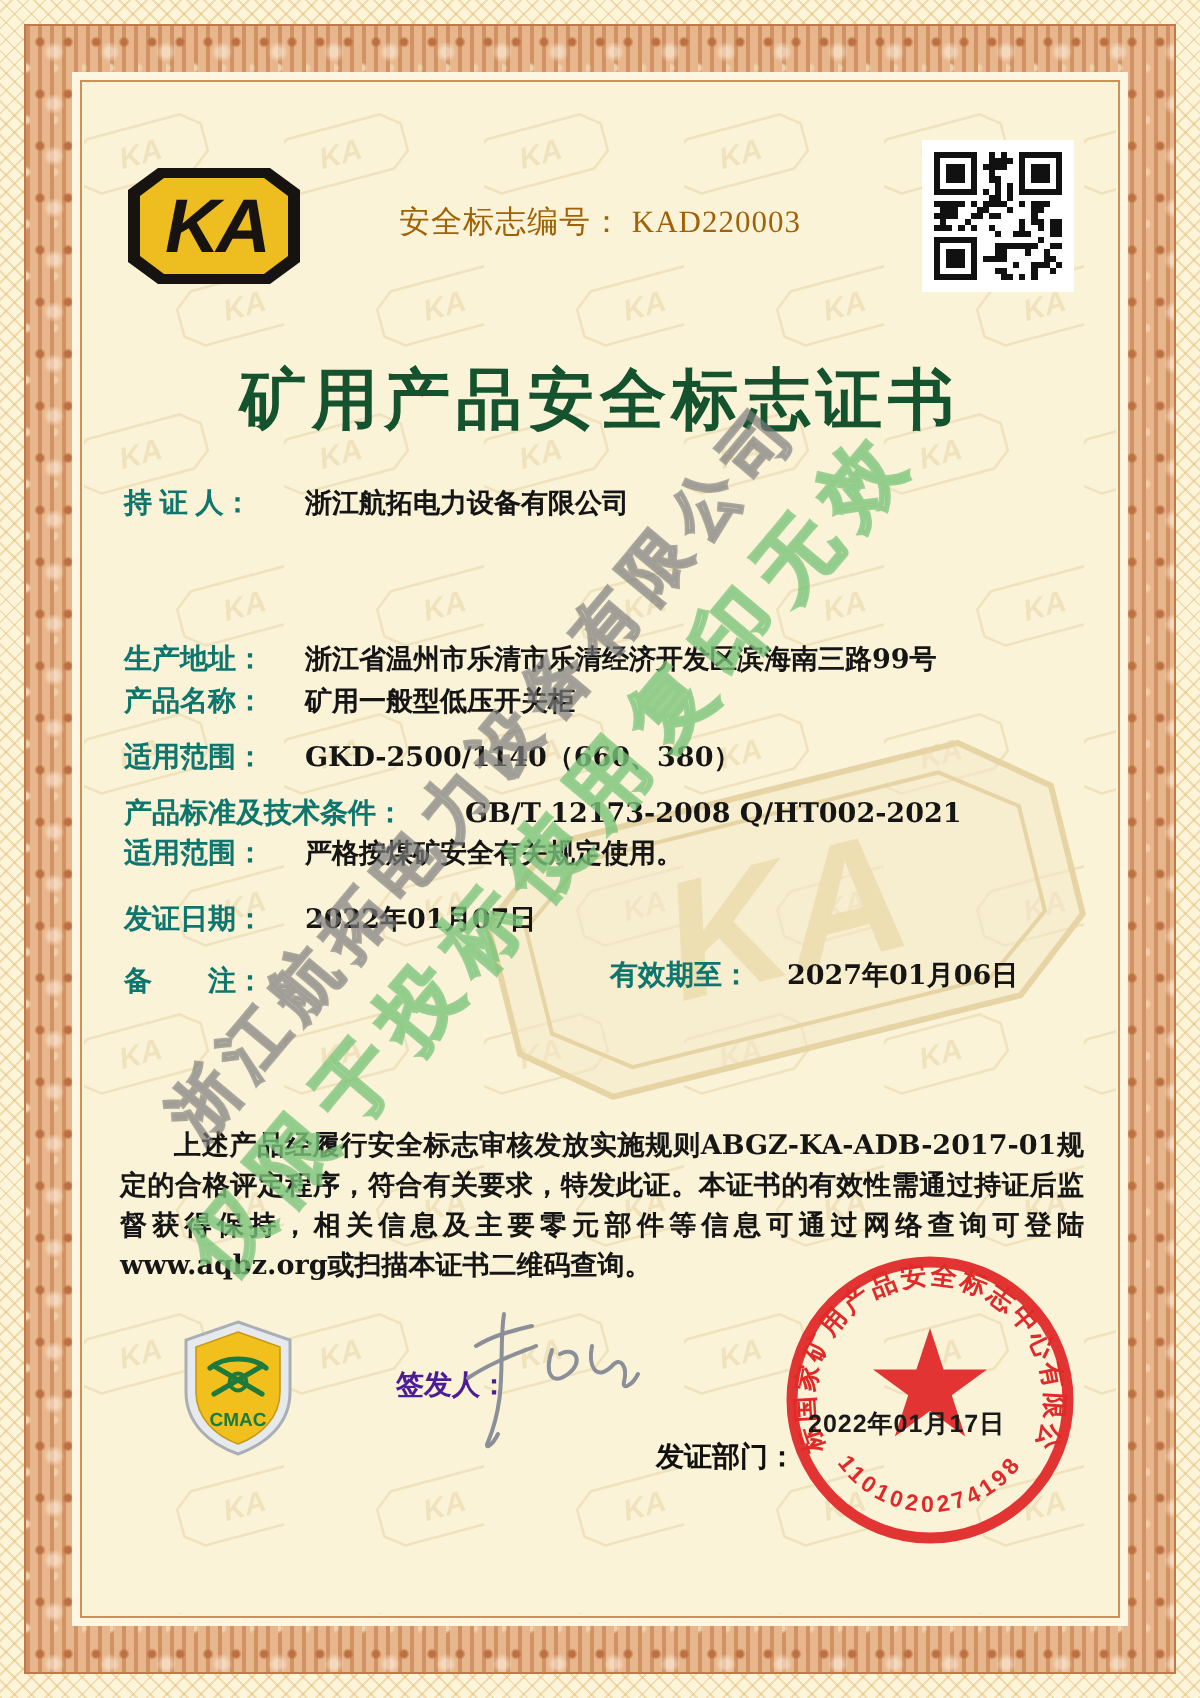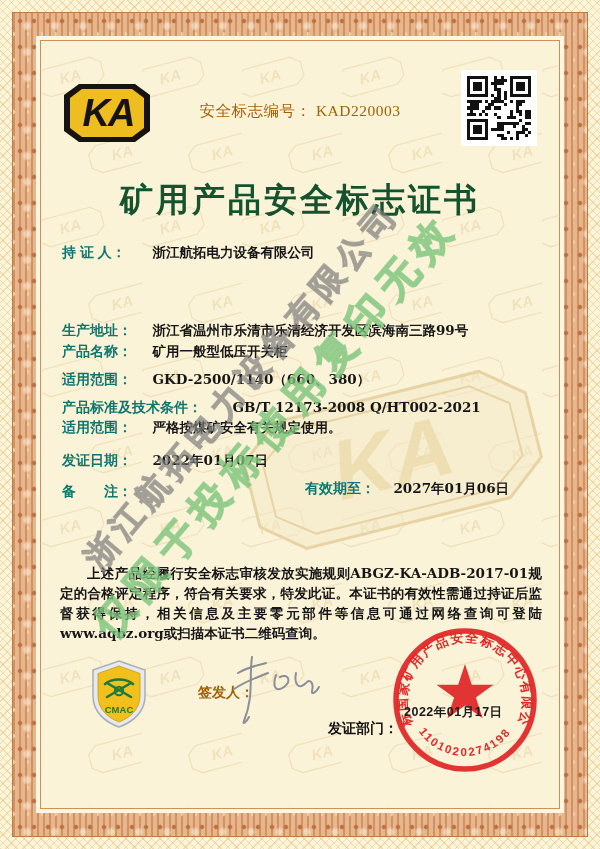--- a/index.html
+++ b/index.html
@@ -64,21 +64,21 @@
   
   .para{
     position:absolute;left:60px;top:563px;width:482px;
     font-family:"DejaVu Serif","Liberation Serif",serif;
     font-size:13.5px;font-weight:bold;color:#161616;
     line-height:20px;text-align:justify;text-indent:2em;
   }
 
   
   .cmac{position:absolute;left:90px;top:660px;}
-  .signer-lbl{position:absolute;left:198px;top:684px;font-size:14px;font-weight:bold;color:#a16207;}
+  .signer-lbl{position:absolute;left:198px;top:684px;font-size:14px;font-weight:bold;color:#4c1d95;}
   .dept-lbl{position:absolute;left:328px;top:720px;font-size:14px;font-weight:bold;color:#111;}
   .signature{position:absolute;left:222px;top:645px;}
   .seal{position:absolute;left:391px;top:626px;z-index:5;}
   .seal-date{
     position:absolute;left:404px;top:704px;width:116px;z-index:7;
     font-size:12.5px;font-weight:bold;color:#1a1a1a;letter-spacing:.5px;
     font-family:"Liberation Sans",sans-serif;white-space:nowrap;
   }
 
   

